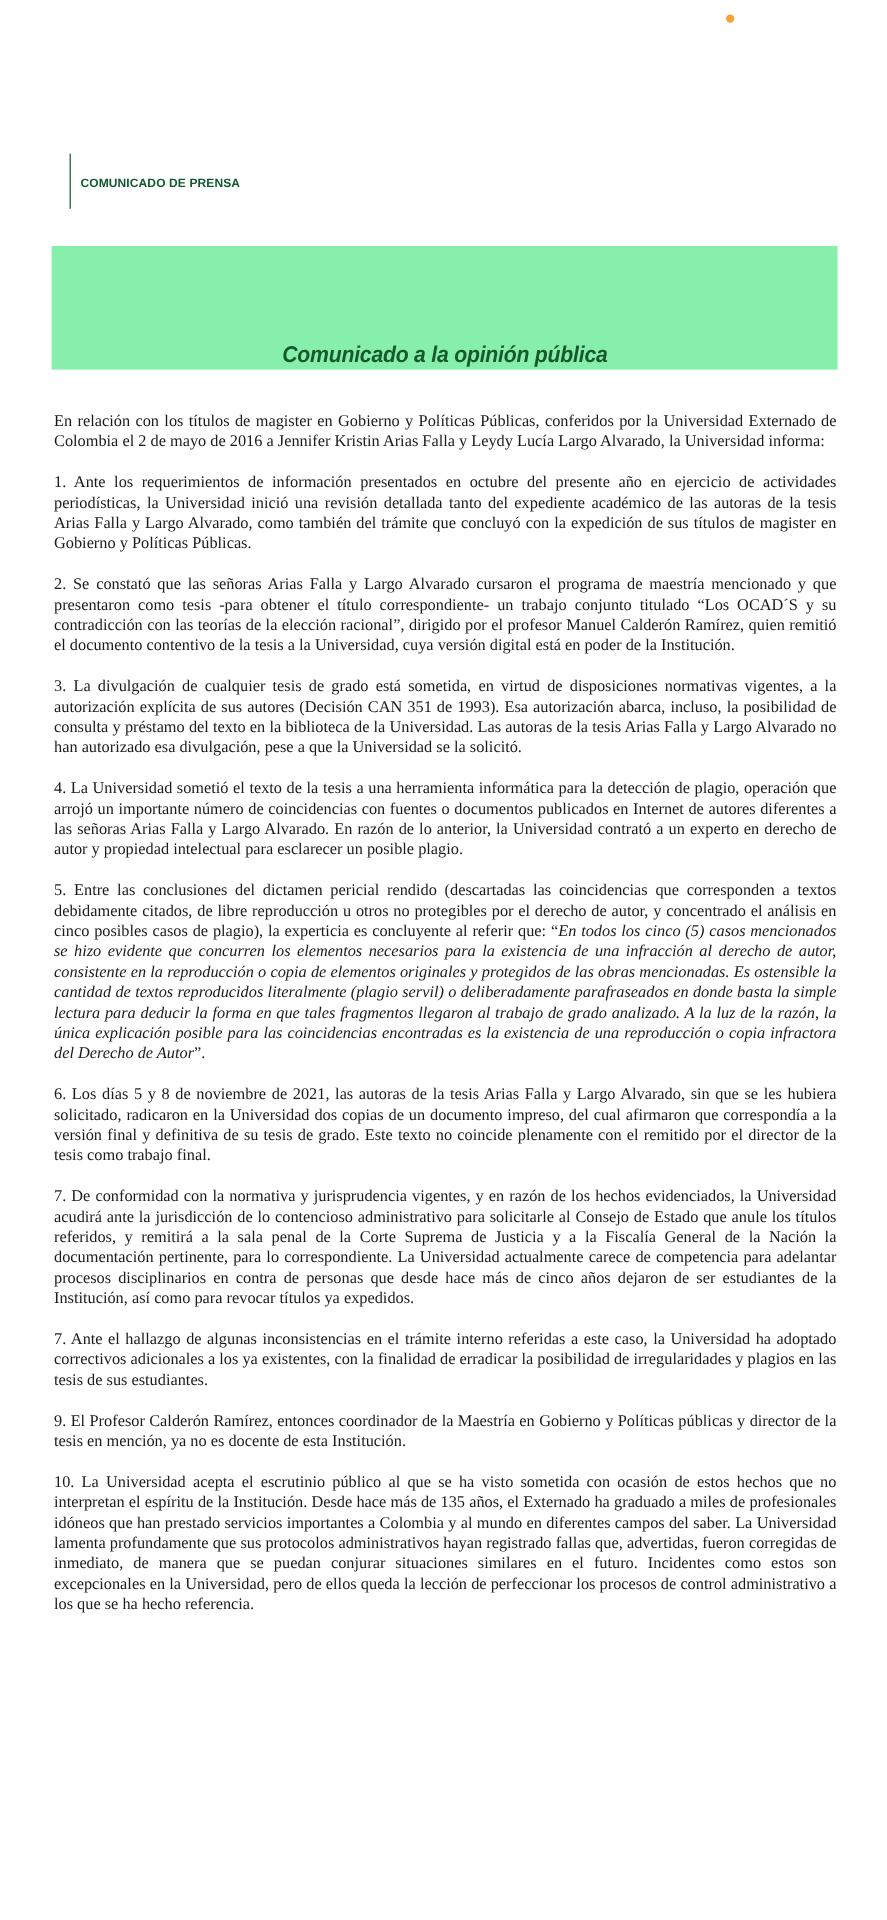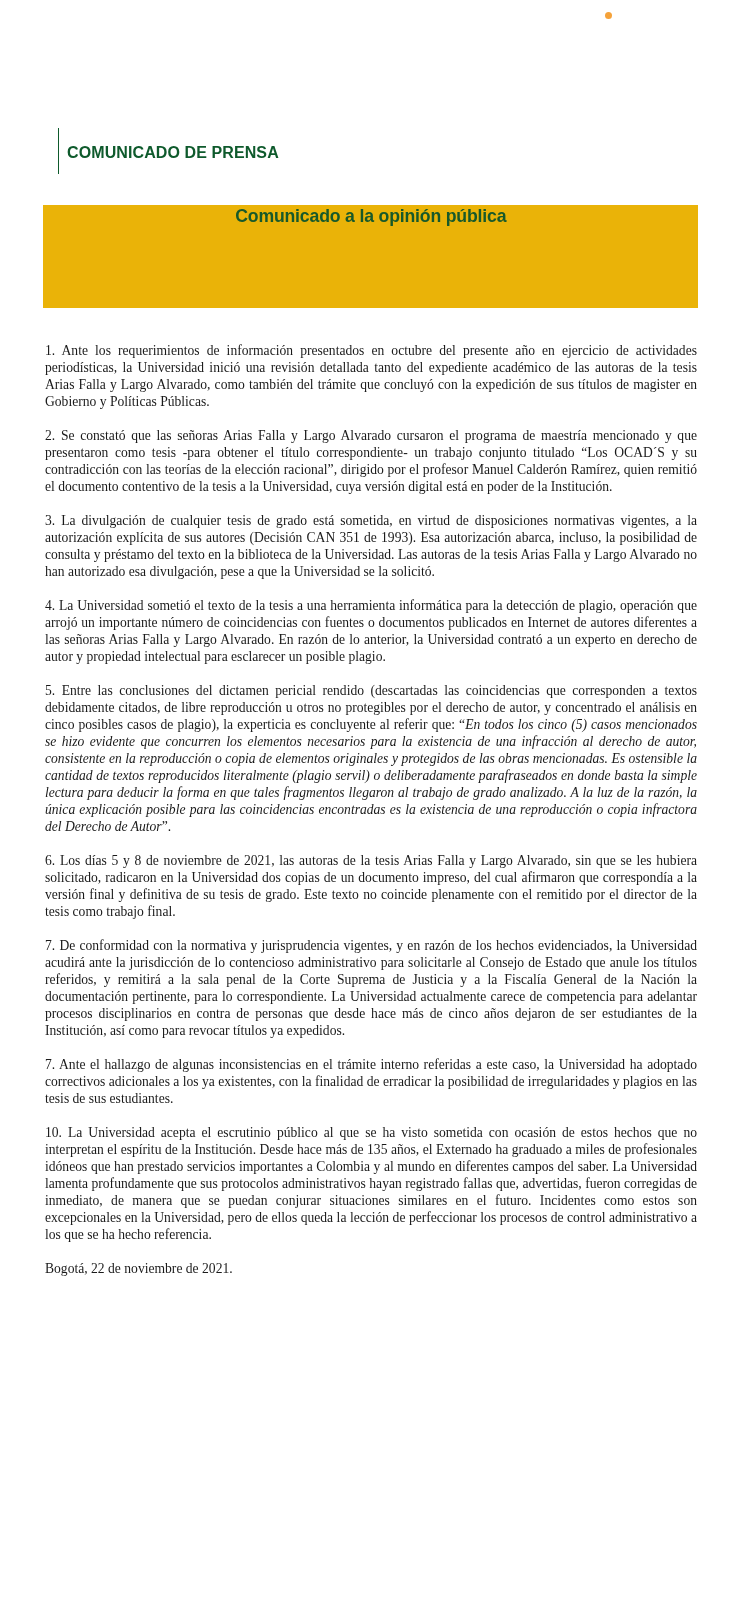--- a/index.html
+++ b/index.html
@@ -68,36 +68,37 @@
     width: 1px;
     background: #0e5a2c;
     margin-left: 8px;
     margin-top: 0;
     height: 46px;
   }
   .header-label {
     margin-left: 8px;
     align-self: center;
     font-family: "Liberation Sans", sans-serif;
-    font-size: 16px;
+    font-size: 10px;
     color: #0e5a2c;
     font-weight: bold;
     letter-spacing: 0.1px;
     padding-top: 2px;
   }
   .title-box {
     position: absolute;
     left: 43px;
     top: 205px;
     width: 655px;
     height: 103px;
-    background: #eab308;
+    background: #86efac;
     display: flex;
-    align-items: flex-start;
+    align-items: flex-end;
     justify-content: center;
+    font-style: italic;
   }
   .title-box h1 {
     margin: 0;
     font-family: "Liberation Sans", sans-serif;
     font-size: 19px;
     font-weight: bold;
     color: #17592a;
     letter-spacing: -0.2px;
     transform: scaleX(0.93);
   }
@@ -124,23 +125,24 @@
 <div class="header">
   <div class="header-divider"></div>
   <div class="header-label">COMUNICADO DE PRENSA</div>
 </div>
 
 <div class="title-box">
   <h1>Comunicado a la opinión pública</h1>
 </div>
 
 <div class="content">
+  <p>En relación con los títulos de magister en Gobierno y Políticas Públicas, conferidos por la Universidad Externado de Colombia el 2 de mayo de 2016 a Jennifer Kristin Arias Falla y Leydy Lucía Largo Alvarado, la Universidad informa:</p>
   <p>1. Ante los requerimientos de información presentados en octubre del presente año en ejercicio de actividades periodísticas, la Universidad inició una revisión detallada tanto del expediente académico de las autoras de la tesis Arias Falla y Largo Alvarado, como también del trámite que concluyó con la expedición de sus títulos de magister en Gobierno y Políticas Públicas.</p>
   <p>2. Se constató que las señoras Arias Falla y Largo Alvarado cursaron el programa de maestría mencionado y que presentaron como tesis -para obtener el título correspondiente- un trabajo conjunto titulado “Los OCAD´S y su contradicción con las teorías de la elección racional”, dirigido por el profesor Manuel Calderón Ramírez, quien remitió el documento contentivo de la tesis a la Universidad, cuya versión digital está en poder de la Institución.</p>
   <p>3. La divulgación de cualquier tesis de grado está sometida, en virtud de disposiciones normativas vigentes, a la autorización explícita de sus autores (Decisión CAN 351 de 1993). Esa autorización abarca, incluso, la posibilidad de consulta y préstamo del texto en la biblioteca de la Universidad. Las autoras de la tesis Arias Falla y Largo Alvarado no han autorizado esa divulgación, pese a que la Universidad se la solicitó.</p>
   <p>4. La Universidad sometió el texto de la tesis a una herramienta informática para la detección de plagio, operación que arrojó un importante número de coincidencias con fuentes o documentos publicados en Internet de autores diferentes a las señoras Arias Falla y Largo Alvarado. En razón de lo anterior, la Universidad contrató a un experto en derecho de autor y propiedad intelectual para esclarecer un posible plagio.</p>
   <p><span>5. Entre las conclusiones del dictamen pericial rendido (descartadas las coincidencias que corresponden a textos debidamente citados, de libre reproducción u otros no protegibles por el derecho de autor, y concentrado el análisis en cinco posibles casos de plagio), la experticia es concluyente al referir que: “</span><em>En todos los cinco (5) casos mencionados se hizo evidente que concurren los elementos necesarios para la existencia de una infracción al derecho de autor, consistente en la reproducción o copia de elementos originales y protegidos de las obras mencionadas. Es ostensible la cantidad de textos reproducidos literalmente (plagio servil) o deliberadamente parafraseados en donde basta la simple lectura para deducir la forma en que tales fragmentos llegaron al trabajo de grado analizado. A la luz de la razón, la única explicación posible para las coincidencias encontradas es la existencia de una reproducción o copia infractora del Derecho de Autor</em><span>”.</span></p>
   <p>6. Los días 5 y 8 de noviembre de 2021, las autoras de la tesis Arias Falla y Largo Alvarado, sin que se les hubiera solicitado, radicaron en la Universidad dos copias de un documento impreso, del cual afirmaron que correspondía a la versión final y definitiva de su tesis de grado. Este texto no coincide plenamente con el remitido por el director de la tesis como trabajo final.</p>
   <p>7. De conformidad con la normativa y jurisprudencia vigentes, y en razón de los hechos evidenciados, la Universidad acudirá ante la jurisdicción de lo contencioso administrativo para solicitarle al Consejo de Estado que anule los títulos referidos, y remitirá a la sala penal de la Corte Suprema de Justicia y a la Fiscalía General de la Nación la documentación pertinente, para lo correspondiente. La Universidad actualmente carece de competencia para adelantar procesos disciplinarios en contra de personas que desde hace más de cinco años dejaron de ser estudiantes de la Institución, así como para revocar títulos ya expedidos.</p>
   <p>7. Ante el hallazgo de algunas inconsistencias en el trámite interno referidas a este caso, la Universidad ha adoptado correctivos adicionales a los ya existentes, con la finalidad de erradicar la posibilidad de irregularidades y plagios en las tesis de sus estudiantes.</p>
+  <p>9. El Profesor Calderón Ramírez, entonces coordinador de la Maestría en Gobierno y Políticas públicas y director de la tesis en mención, ya no es docente de esta Institución.</p>
   <p>10. La Universidad acepta el escrutinio público al que se ha visto sometida con ocasión de estos hechos que no interpretan el espíritu de la Institución. Desde hace más de 135 años, el Externado ha graduado a miles de profesionales idóneos que han prestado servicios importantes a Colombia y al mundo en diferentes campos del saber. La Universidad lamenta profundamente que sus protocolos administrativos hayan registrado fallas que, advertidas, fueron corregidas de inmediato, de manera que se puedan conjurar situaciones similares en el futuro. Incidentes como estos son excepcionales en la Universidad, pero de ellos queda la lección de perfeccionar los procesos de control administrativo a los que se ha hecho referencia.</p>
-  <p>Bogotá, 22 de noviembre de 2021.</p>
 </div>
 
 </body></html>

